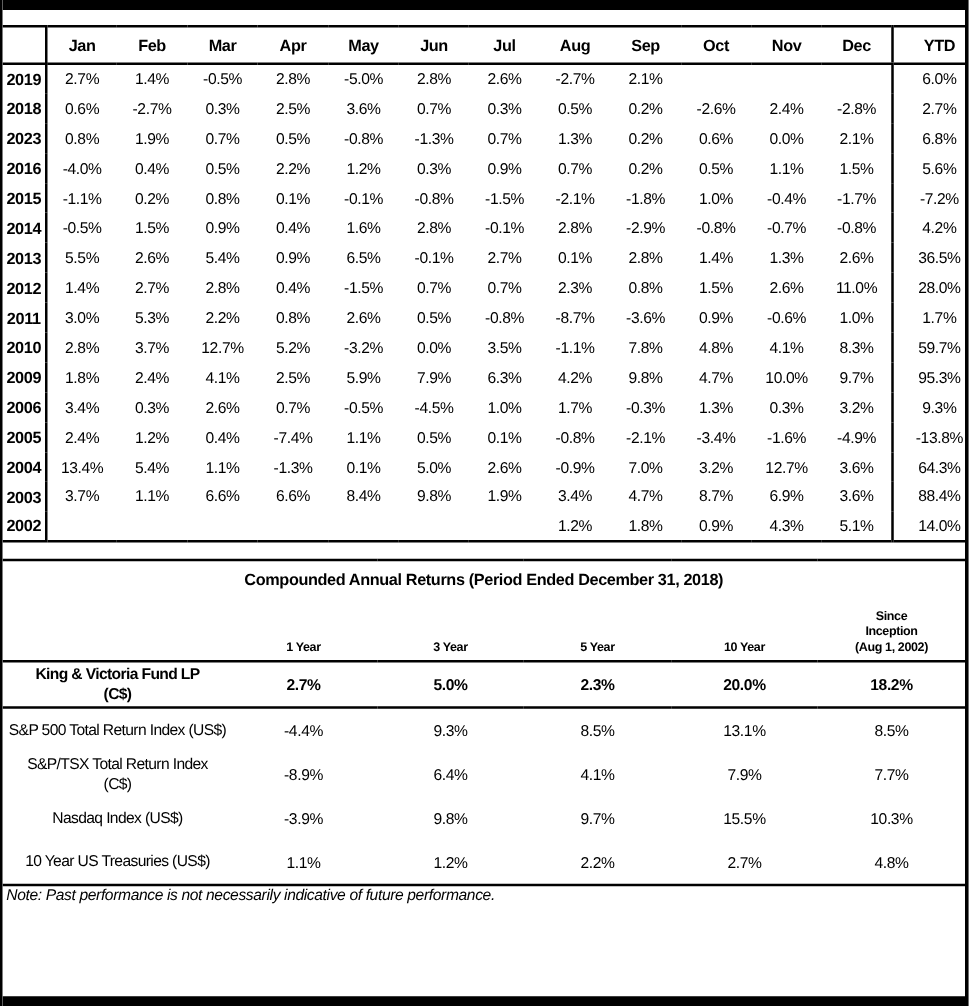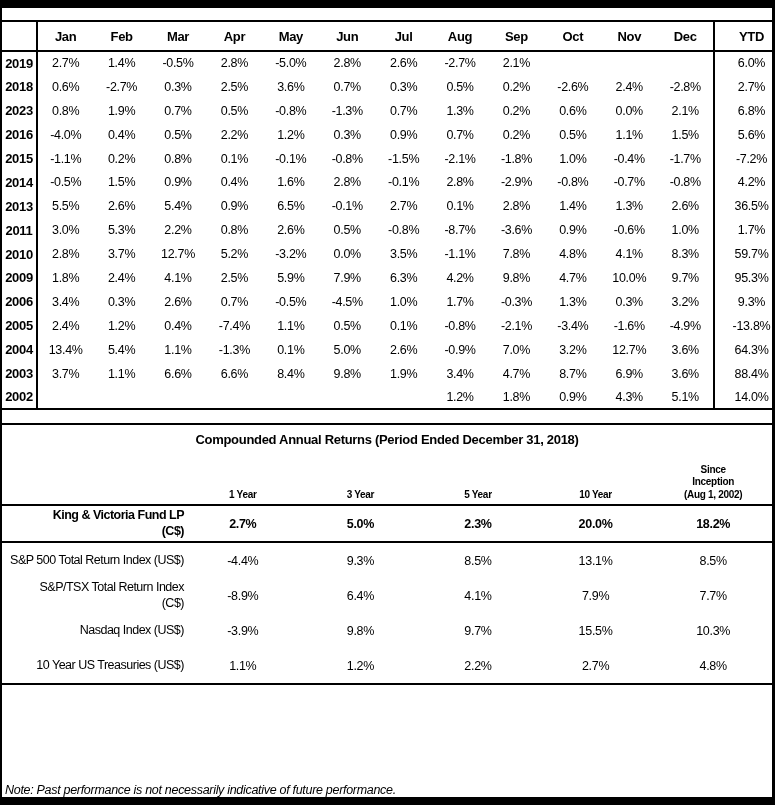--- a/index.html
+++ b/index.html
@@ -34,31 +34,31 @@
   .annual { flex:none; border-top:2px solid #000;border-radius:17px; }
   .annual td { padding:0; font-size:12.5px; letter-spacing:-0.3px; vertical-align:middle; }
   .annual .title-cell { text-align:center; font-weight:bold; font-size:13px; height:28px; }
   .annual .hdr {
     font-weight:bold; text-align:center; vertical-align:bottom;
     height:48px; border-bottom:2px solid #000; white-space:pre-line;
     font-size:10px; padding-bottom:3px; line-height:1.25;
   }
   .annual .hdr-label { border-bottom:2px solid #000; }
   .annual .row-label {
-    text-align:right; white-space:pre-line; letter-spacing:-0.5px;
+    text-align:center; white-space:pre-line; letter-spacing:-0.5px;
     padding-left:2px; line-height:1.25;
   }
   .annual .val { text-align:center; }
   .annual tr.fund td { font-weight:bold; border-bottom:2px solid #000; height:35px; }
   .annual tr.idx td { height:35px; }
 
   
   .note-row {
     flex:1 1 auto; border-top:2px solid #000;
-    display:flex; align-items:flex-end; padding-left:3px;
+    display:flex; align-items:flex-start; padding-left:3px;
   }
   .note-text { font-style:italic; font-size:12.5px; letter-spacing:-0.3px; }
 </style>
 </head>
 <body>
 
 <div class="frame">
 
   <div class="bar top-bar"></div>
   <div class="gap-top"></div>
@@ -205,20 +205,36 @@
           <td>-0.1%</td>
           <td>2.7%</td>
           <td>0.1%</td>
           <td>2.8%</td>
           <td>1.4%</td>
           <td>1.3%</td>
           <td>2.6%</td>
           <td class="ytd-col">36.5%</td>
         </tr>
         <tr>
+          <td class="year">2012</td>
+          <td>1.4%</td>
+          <td>2.7%</td>
+          <td>2.8%</td>
+          <td>0.4%</td>
+          <td>-1.5%</td>
+          <td>0.7%</td>
+          <td>0.7%</td>
+          <td>2.3%</td>
+          <td>0.8%</td>
+          <td>1.5%</td>
+          <td>2.6%</td>
+          <td>11.0%</td>
+          <td class="ytd-col">28.0%</td>
+        </tr>
+        <tr>
           <td class="year">2011</td>
           <td>3.0%</td>
           <td>5.3%</td>
           <td>2.2%</td>
           <td>0.8%</td>
           <td>2.6%</td>
           <td>0.5%</td>
           <td>-0.8%</td>
           <td>-8.7%</td>
           <td>-3.6%</td>

